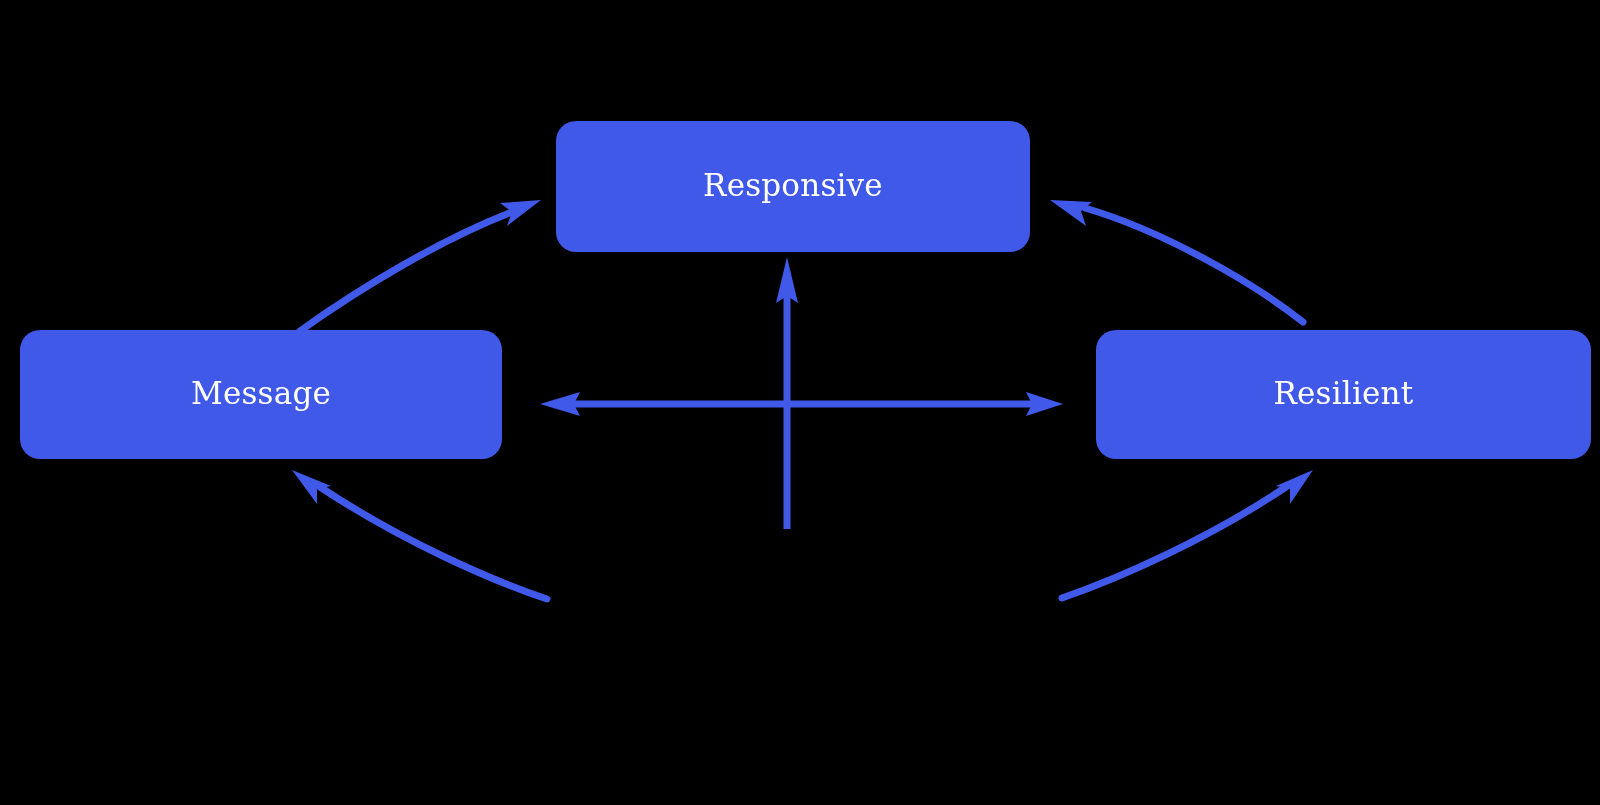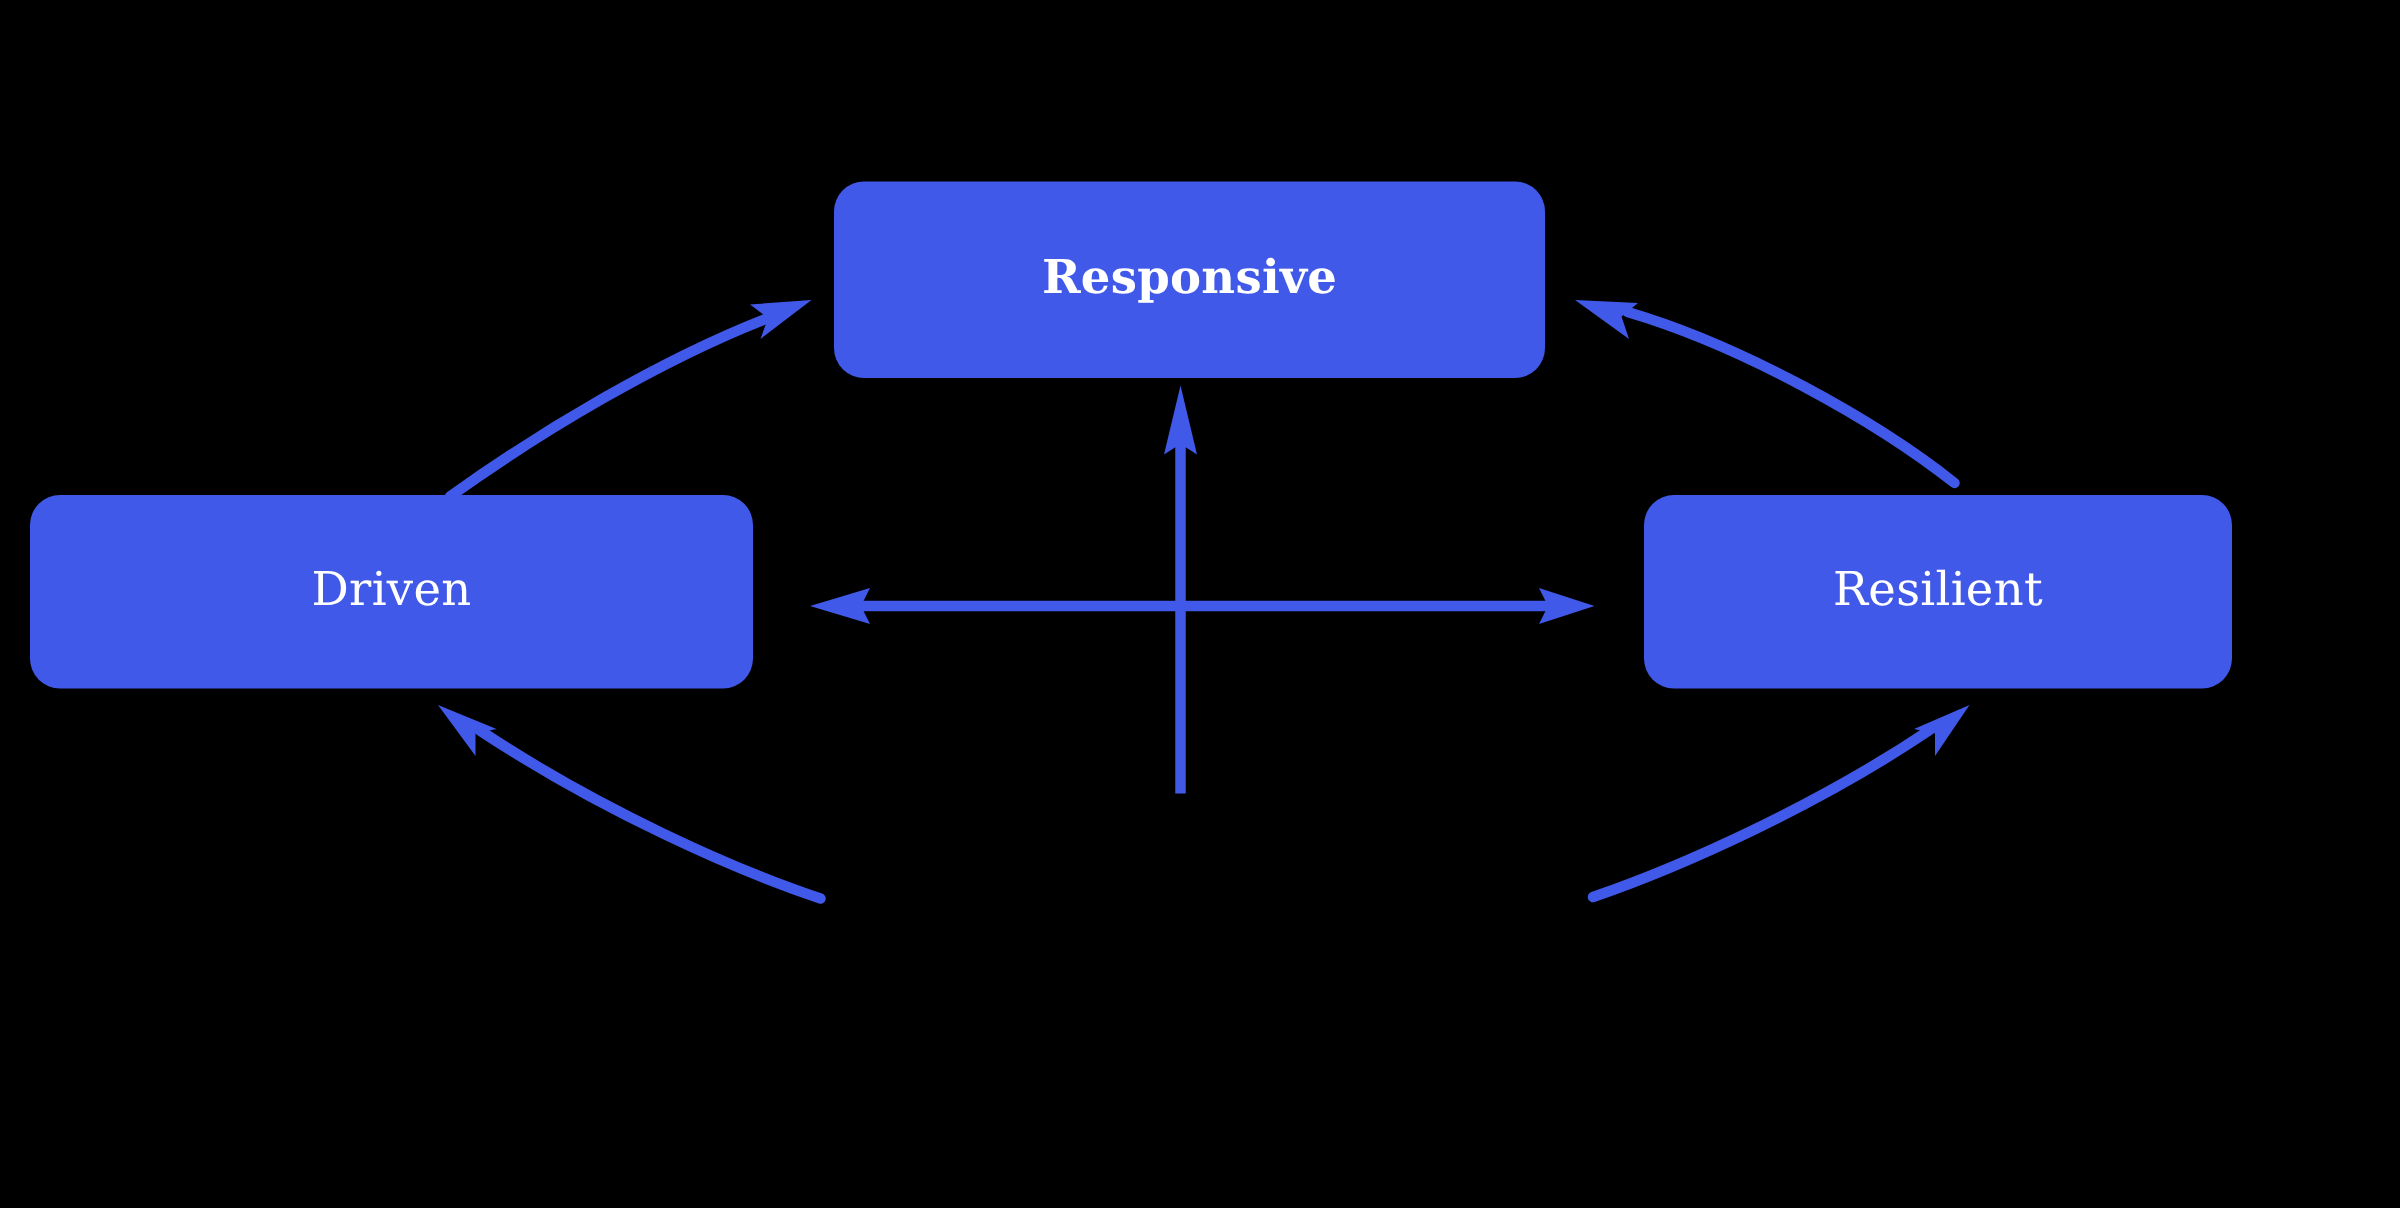--- a/index.html
+++ b/index.html
@@ -79,26 +79,26 @@
       <path d="M 787 257 L 776 303 L 787 296 L 798 303 Z" fill="#4159E8"></path>
     </g>
 
     <g>
       <line x1="568" y1="404" x2="1042" y2="404" stroke="#4159E8" stroke-width="7" stroke-linecap="butt"></line>
       <path d="M 540 404 L 580 392 L 574 404 L 580 416 Z" fill="#4159E8"></path>
       <path d="M 1063 404 L 1026 392 L 1032 404 L 1026 416 Z" fill="#4159E8"></path>
     </g>
   </svg>
 
-  <div class="node-box" style="left:556px; top:121px; width:474px; height:131px; background:#4159E8;font-weight:bold;">
+  <div class="node-box" style="left:556px; top:121px; width:474px; height:131px; background:#4159E8;">
     <span class="node-label">Responsive</span>
   </div>
 
   <div class="node-box" style="left:20px; top:330px; width:482px; height:129px; background:#4159E8;">
-    <span class="node-label">Driven</span>
+    <span class="node-label">Message</span>
   </div>
 
-  <div class="node-box" style="left:1096px; top:330px; width:392px; height:129px; background:#4159E8;">
+  <div class="node-box" style="left:1096px; top:330px; width:495px; height:129px; background:#4159E8;">
     <span class="node-label">Resilient</span>
   </div>
 
 
 </div>
 
 </body></html>

